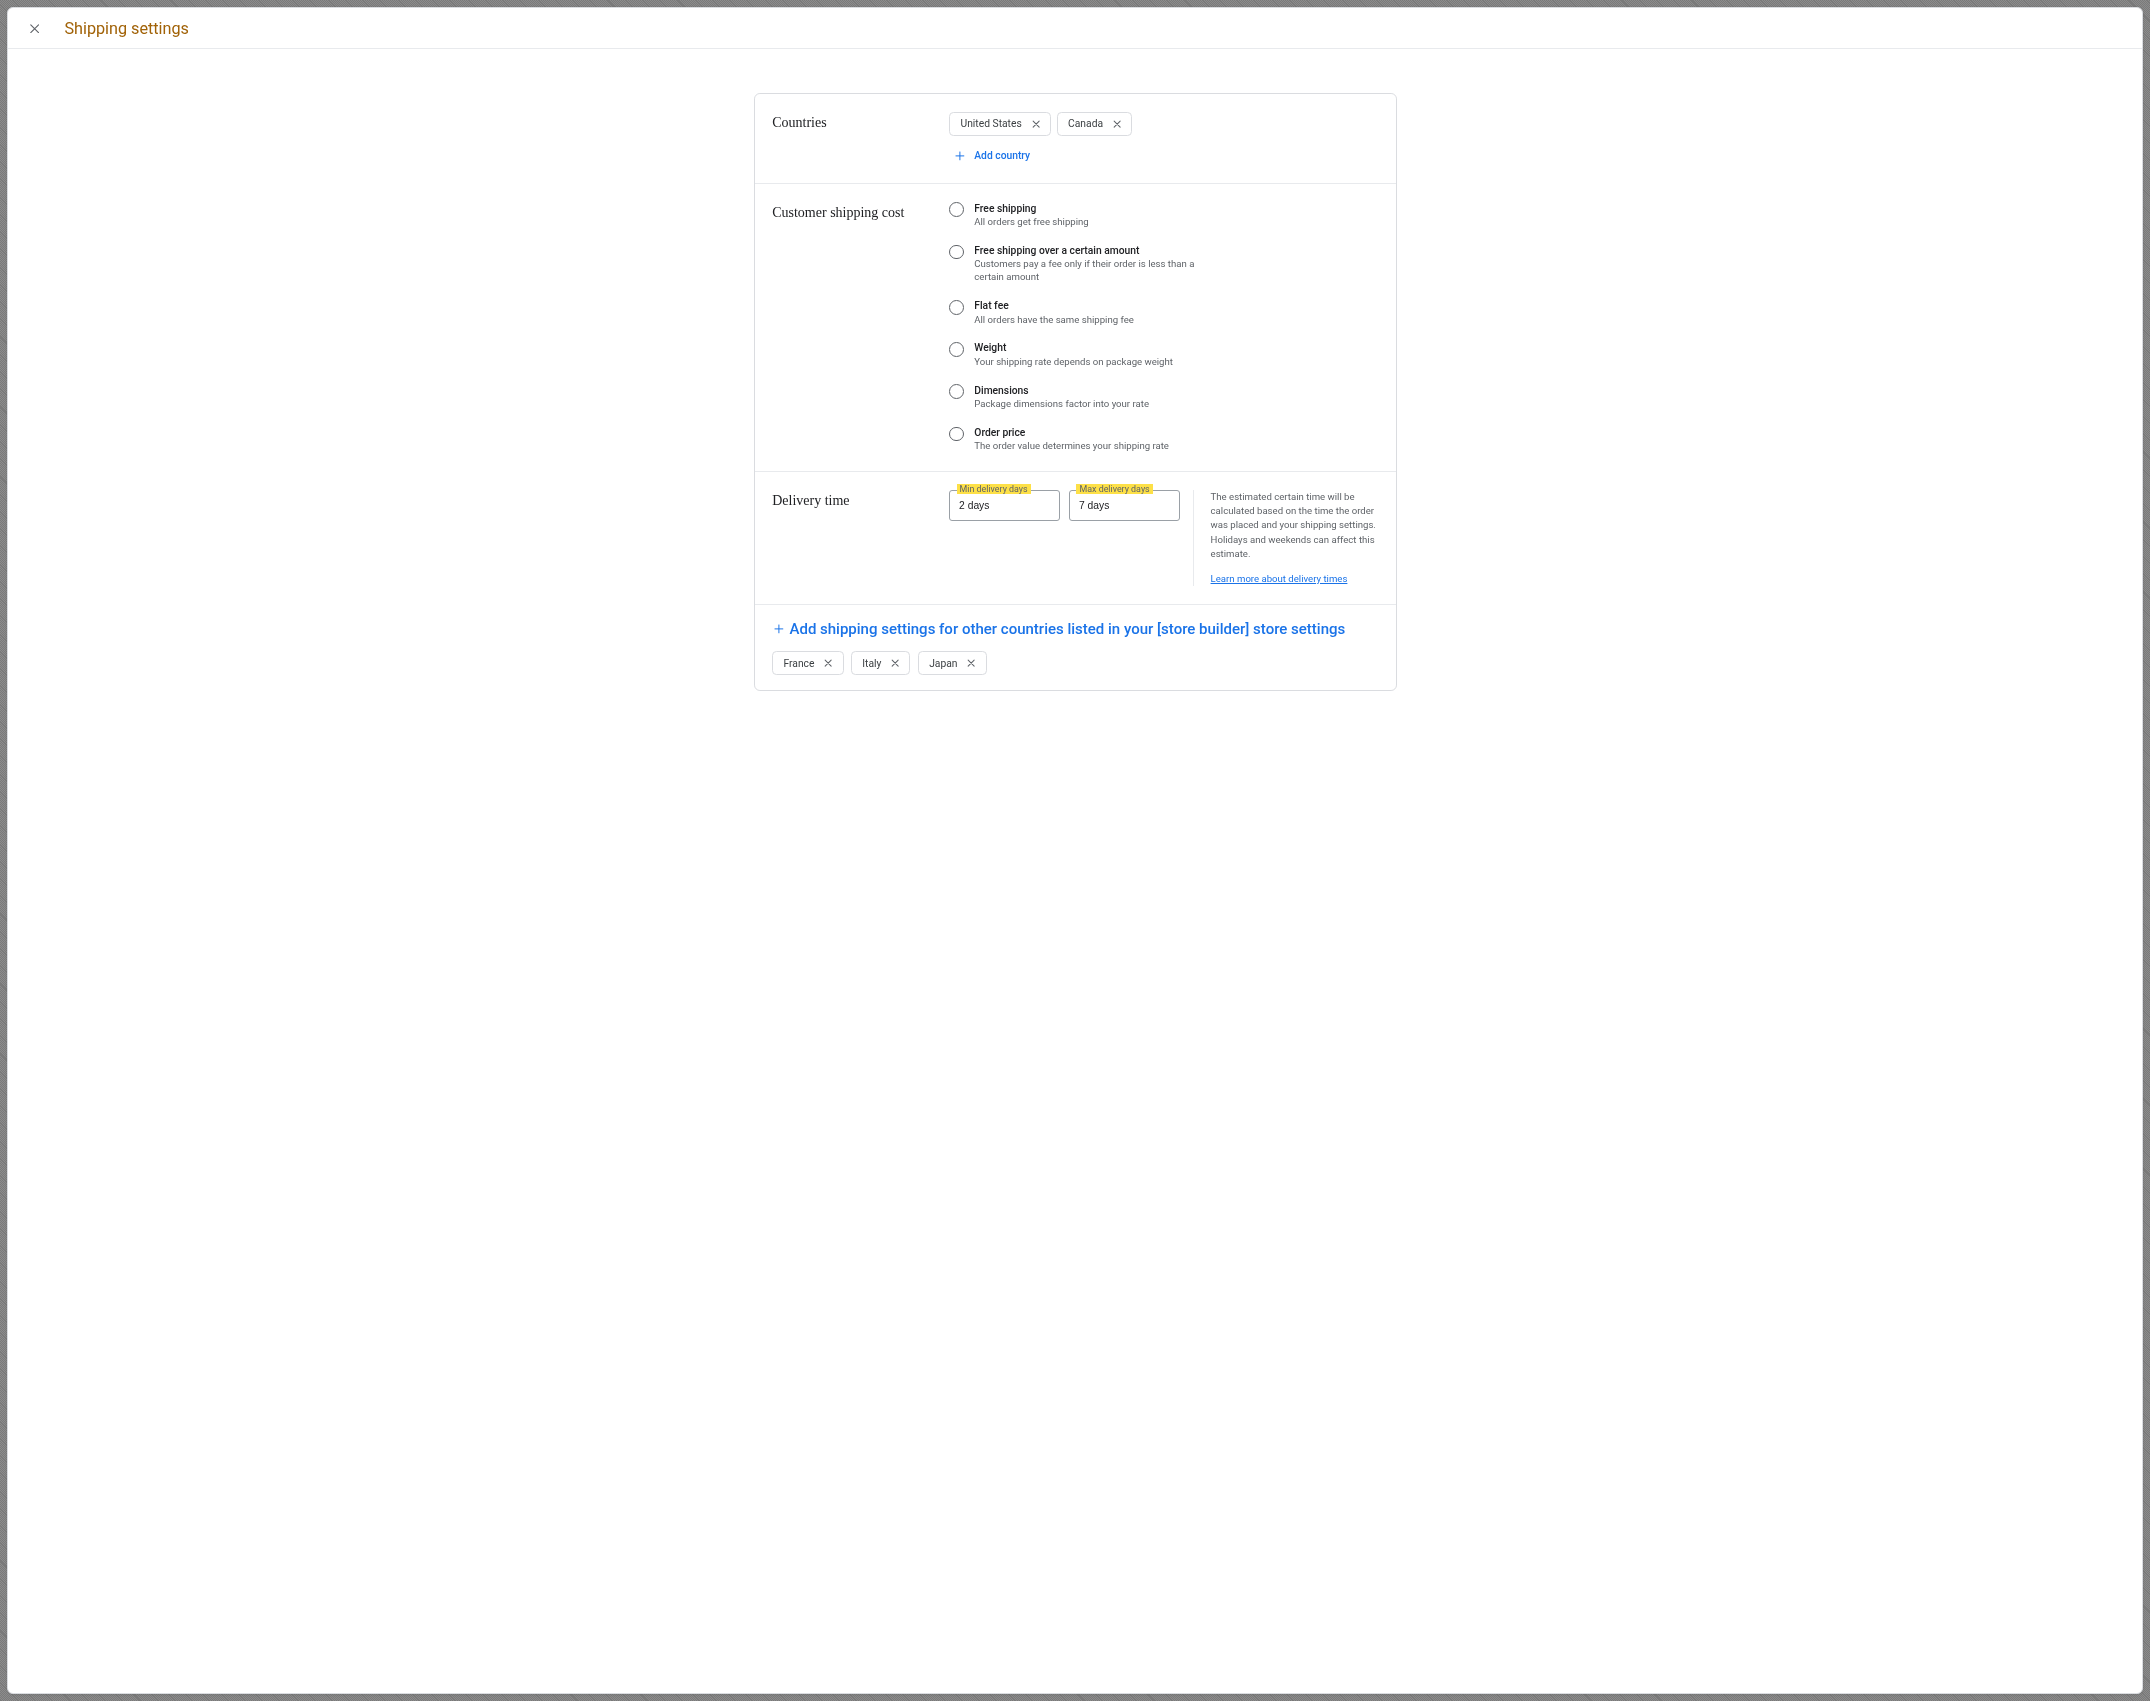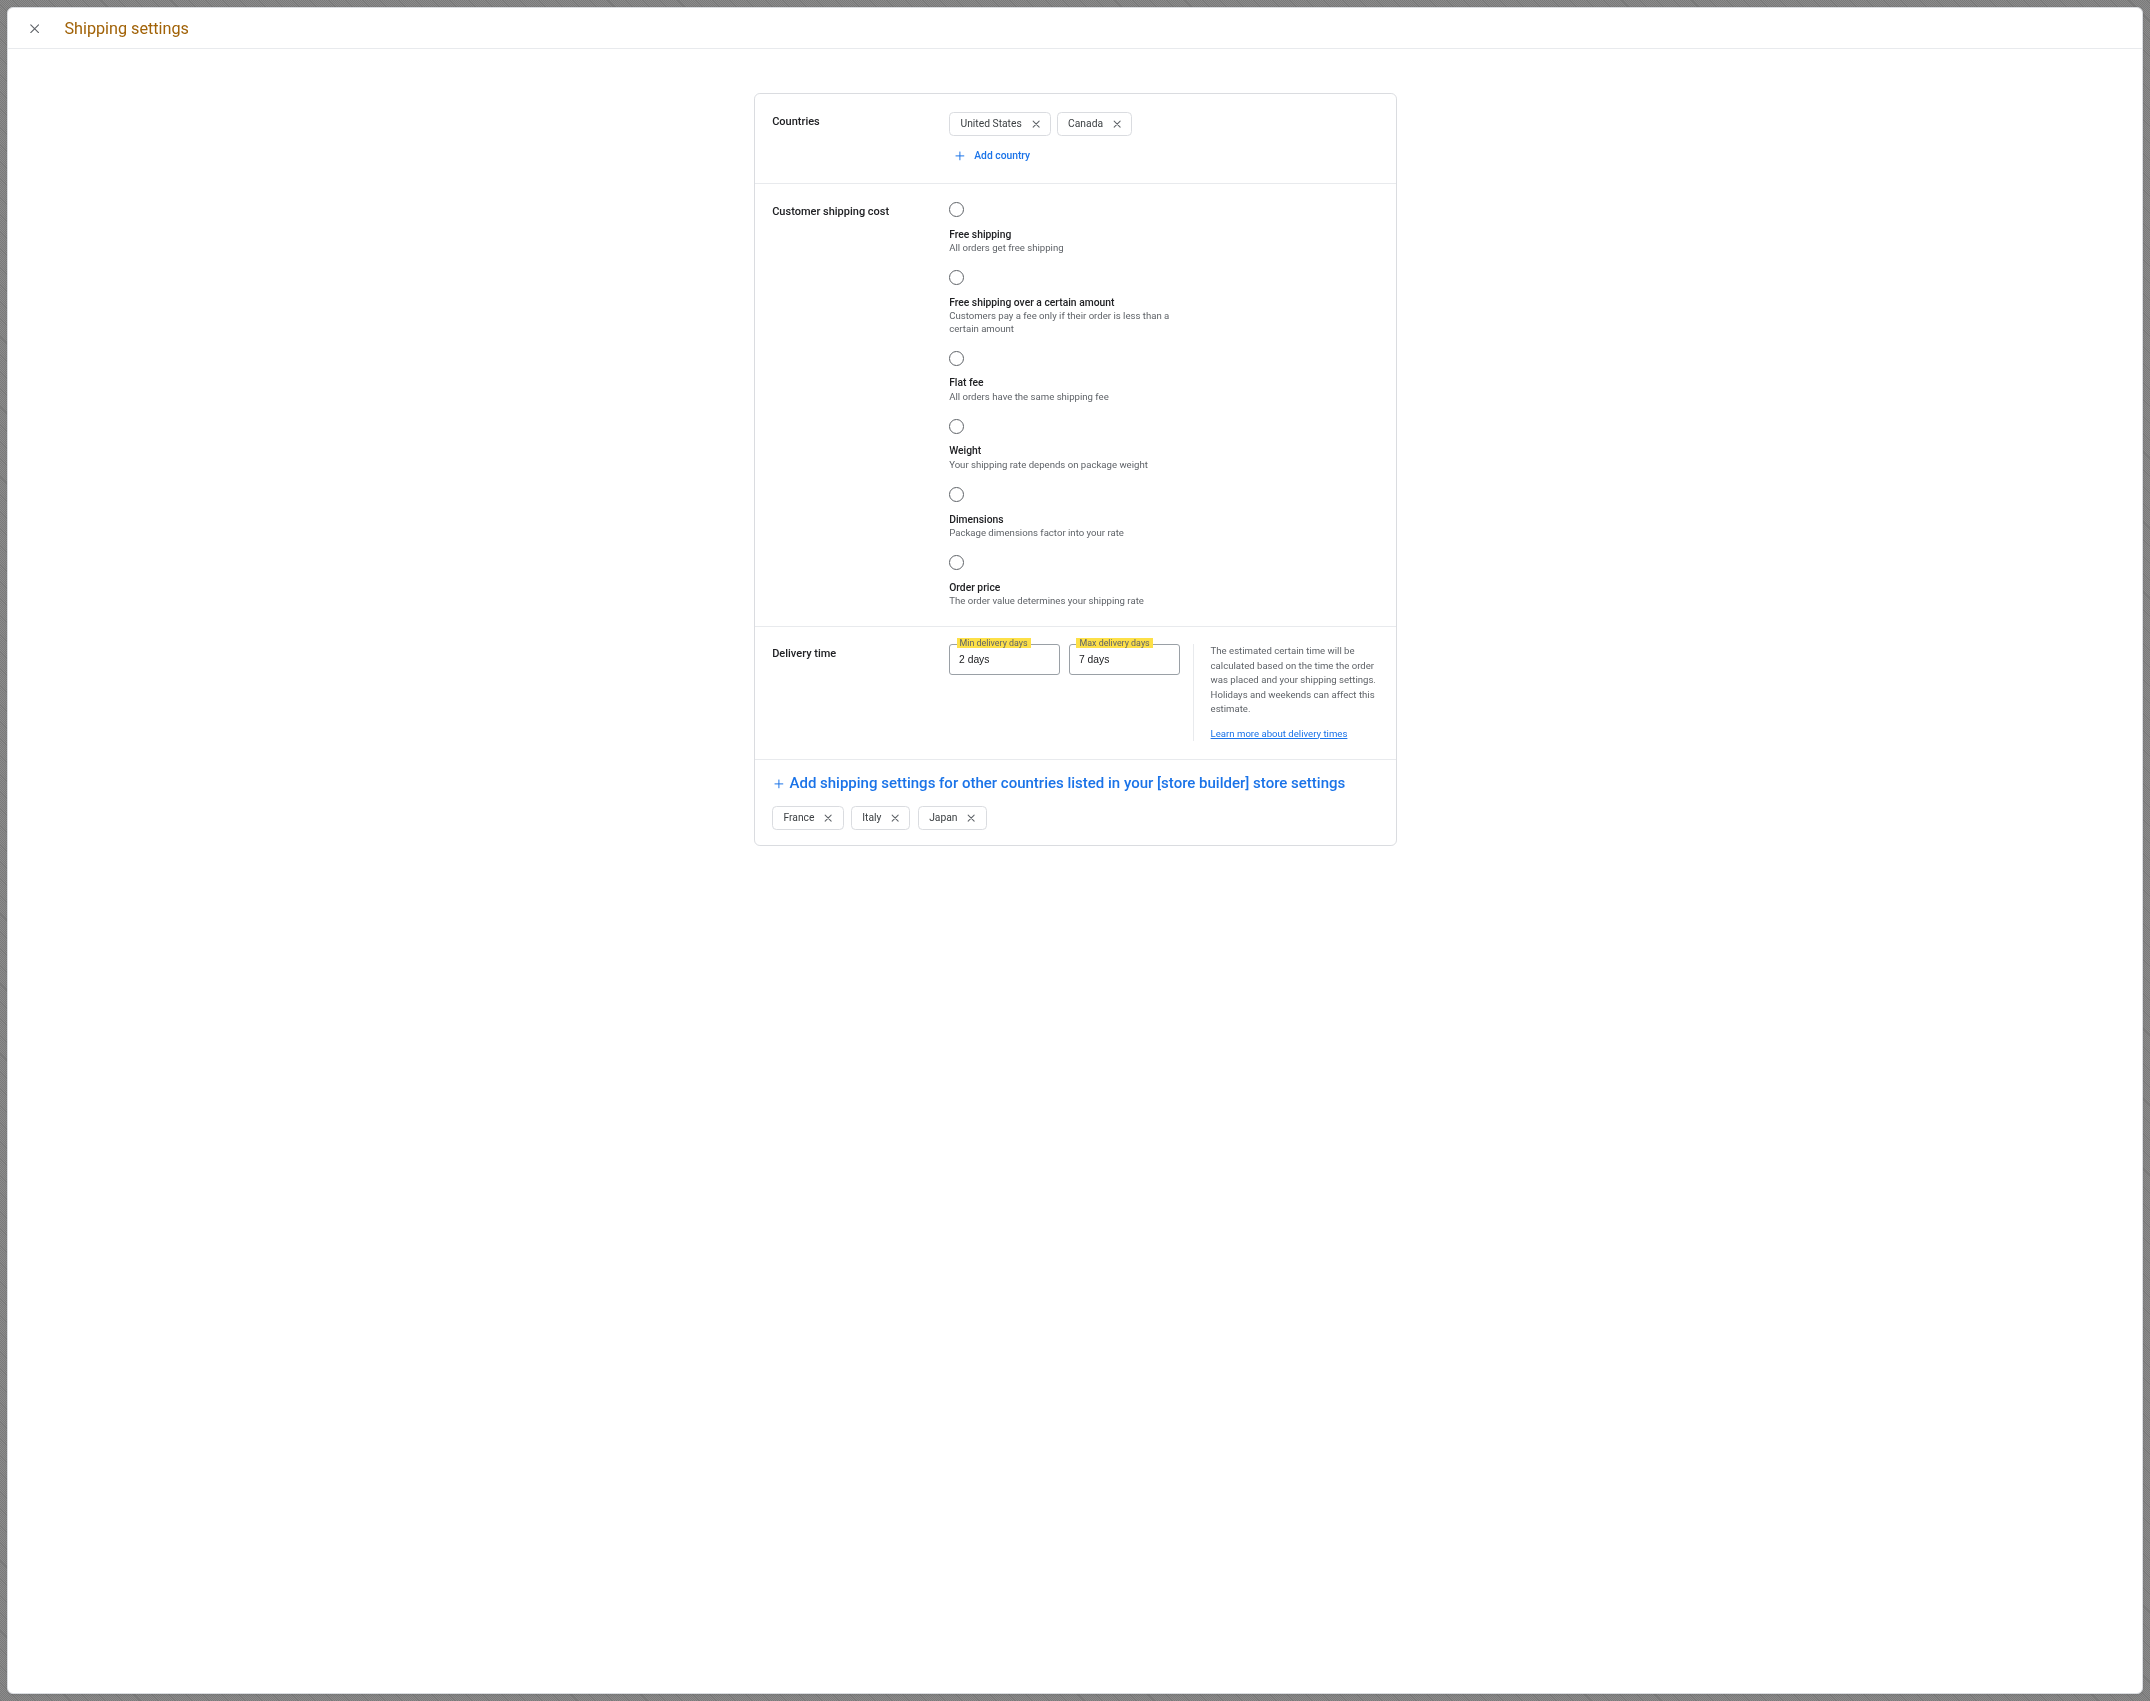--- a/index.html
+++ b/index.html
@@ -61,24 +61,25 @@
   }
   .section {
     display: flex;
     padding: 17.7px 17.7px;
     border-bottom: 0.7px solid #e8eaed;
   }
   .section:last-child { border-bottom: none; }
   .section-label {
     width: 177px;
     flex-shrink: 0;
-    font-size: 11px;
+    font-size: 14px;
     font-weight: 500;
     color: #202124;
     padding-top: 3px;
+    font-family: Liberation Serif, serif;
   }
   .section-body { flex: 1; }
 
   .chip-row { display: flex; flex-wrap: wrap; gap: 5.9px; }
   .chip {
     display: inline-flex;
     align-items: center;
     gap: 7.4px;
     border: 0.7px solid #dadce0;
     border-radius: 4.4px;
@@ -99,21 +100,21 @@
     color: #1a73e8;
     font-size: 10.3px;
     font-weight: 500;
     cursor: pointer;
     margin-top: 10.3px;
     padding: 3px 4.4px;
   }
   .plus-icon { width:13.3px;height:13.3px;display:flex;align-items:center;justify-content:center;color:#1a73e8; }
 
   .radio-list { display:flex; flex-direction:column; gap:14.8px; max-width: 247px; }
-  .radio-item { display:flex; gap:10.3px; align-items:flex-start; cursor:pointer;flex-direction:column; }
+  .radio-item { display:flex; gap:10.3px; align-items:flex-start; cursor:pointer; }
   .radio-circle {
     width:14.8px;height:14.8px;border:1.5px solid #5f6368;border-radius:50%;
     flex-shrink:0; margin-top:0.7px;
   }
   .radio-title { font-size:10.3px; font-weight:500; color:#202124; }
   .radio-desc { font-size:9.6px; color:#5f6368; margin-top:1.5px; line-height:1.35; }
 
   .delivery-row { display:flex; gap:13.3px; align-items:flex-start; }
   .text-fields { display:flex; gap:8.9px; }
   .outlined-field {

